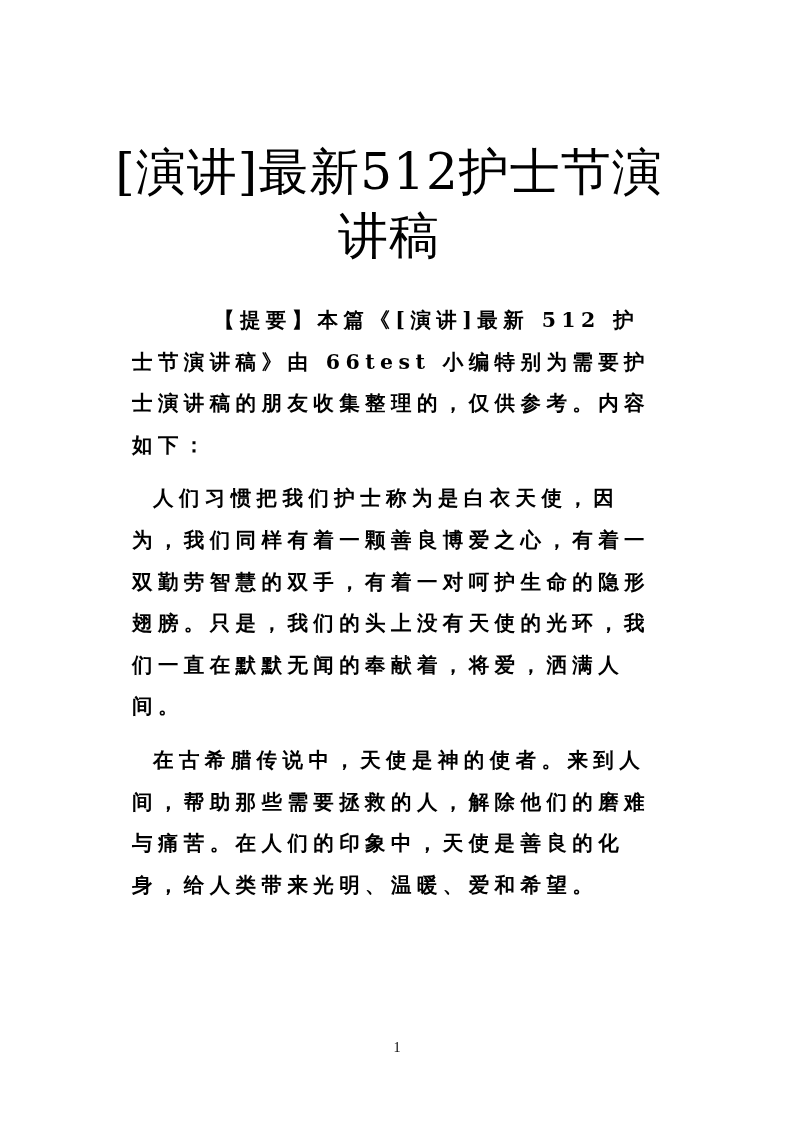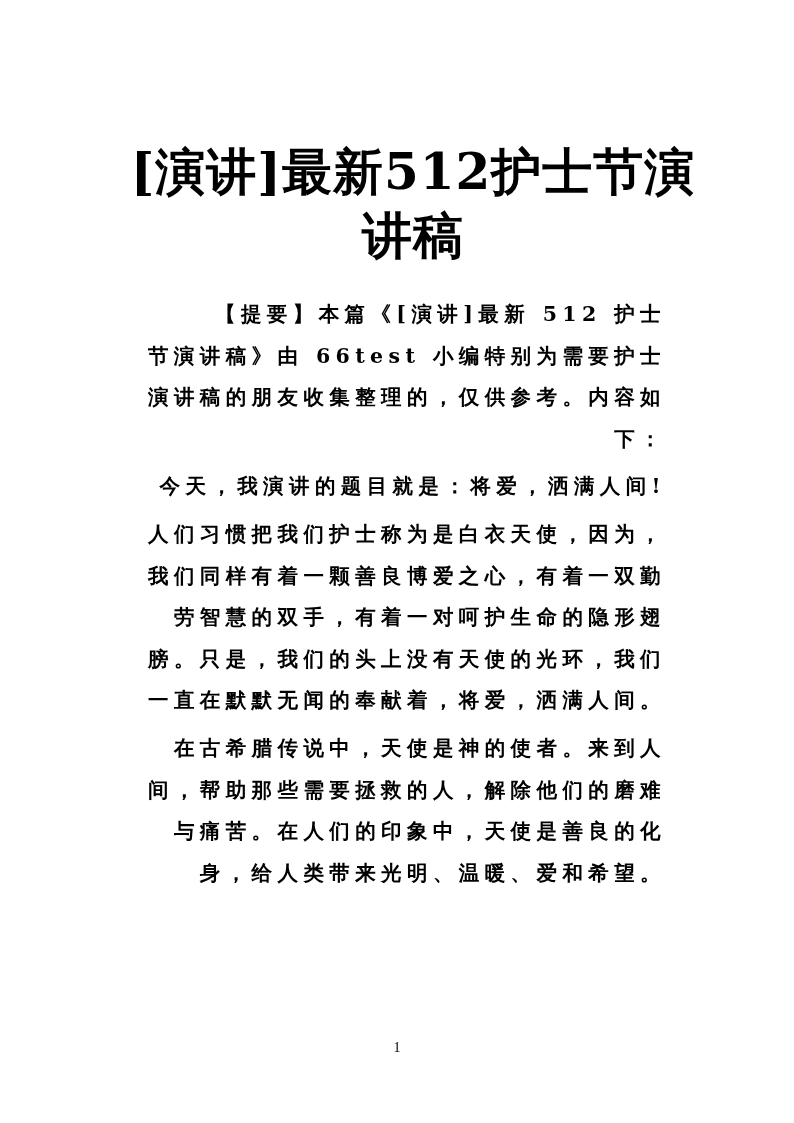--- a/index.html
+++ b/index.html
@@ -1,38 +1,37 @@
 <!DOCTYPE html>
 <html><head>
 <meta charset="utf-8">
 <style>
   html, body { margin: 0; padding: 0; background: #ffffff; }
   body { width: 794px; height: 1123px; position: relative; overflow: hidden;
          font-family: "DejaVu Serif", "Liberation Serif", serif; color: #000; }
   .page { position: absolute; left: 0; top: 0; width: 794px; height: 1123px; }
-  .title { position: absolute; left: 116px; width: 594px; top: 140px;
-           text-align: center; font-size: 50px; line-height: 64px; font-weight: bold;
+  .title { position: absolute; left: 92px; width: 594px; top: 140px;
+           text-align: center; font-size: 50px; line-height: 64px; font-weight: normal;
            letter-spacing: 1px; margin: 0; }
   .body-text { position: absolute; left: 120px; width: 552px; top: 288px;
                font-size: 20.5px; line-height: 41.6px; letter-spacing: 5.4px; }
-  .p { margin: 6px; text-align: right; }
+  .p { margin: 12px; }
   .bold { font-weight: bold; }
   .indent4 { text-indent: 82px; }
   .indent3 { text-indent: 86px; }
   .indent1 { text-indent: 21px; }
   .page-num { position: absolute; left: 0; width: 794px; top: 1040px; text-align: center;
               font-size: 14px; font-family: "Liberation Serif", serif; }
 </style>
 </head>
 <body>
 
 <div class="page">
   <h1 class="title">[演讲]最新512护士节演讲稿</h1>
 
   <div class="body-text">
     <p class="p bold indent4">【提要】本篇《[演讲]最新 512 护士节演讲稿》由 66test 小编特别为需要护士演讲稿的朋友收集整理的，仅供参考。内容如下：</p>
-    <p class="p bold indent1">今天，我演讲的题目就是：将爱，洒满人间!</p>
     <p class="p bold indent1">人们习惯把我们护士称为是白衣天使，因为，我们同样有着一颗善良博爱之心，有着一双勤劳智慧的双手，有着一对呵护生命的隐形翅膀。只是，我们的头上没有天使的光环，我们一直在默默无闻的奉献着，将爱，洒满人间。</p>
     <p class="p bold indent1">在古希腊传说中，天使是神的使者。来到人间，帮助那些需要拯救的人，解除他们的磨难与痛苦。在人们的印象中，天使是善良的化身，给人类带来光明、温暖、爱和希望。</p>
   </div>
 
   <div class="page-num">1</div>
 </div>
 
 </body></html>

